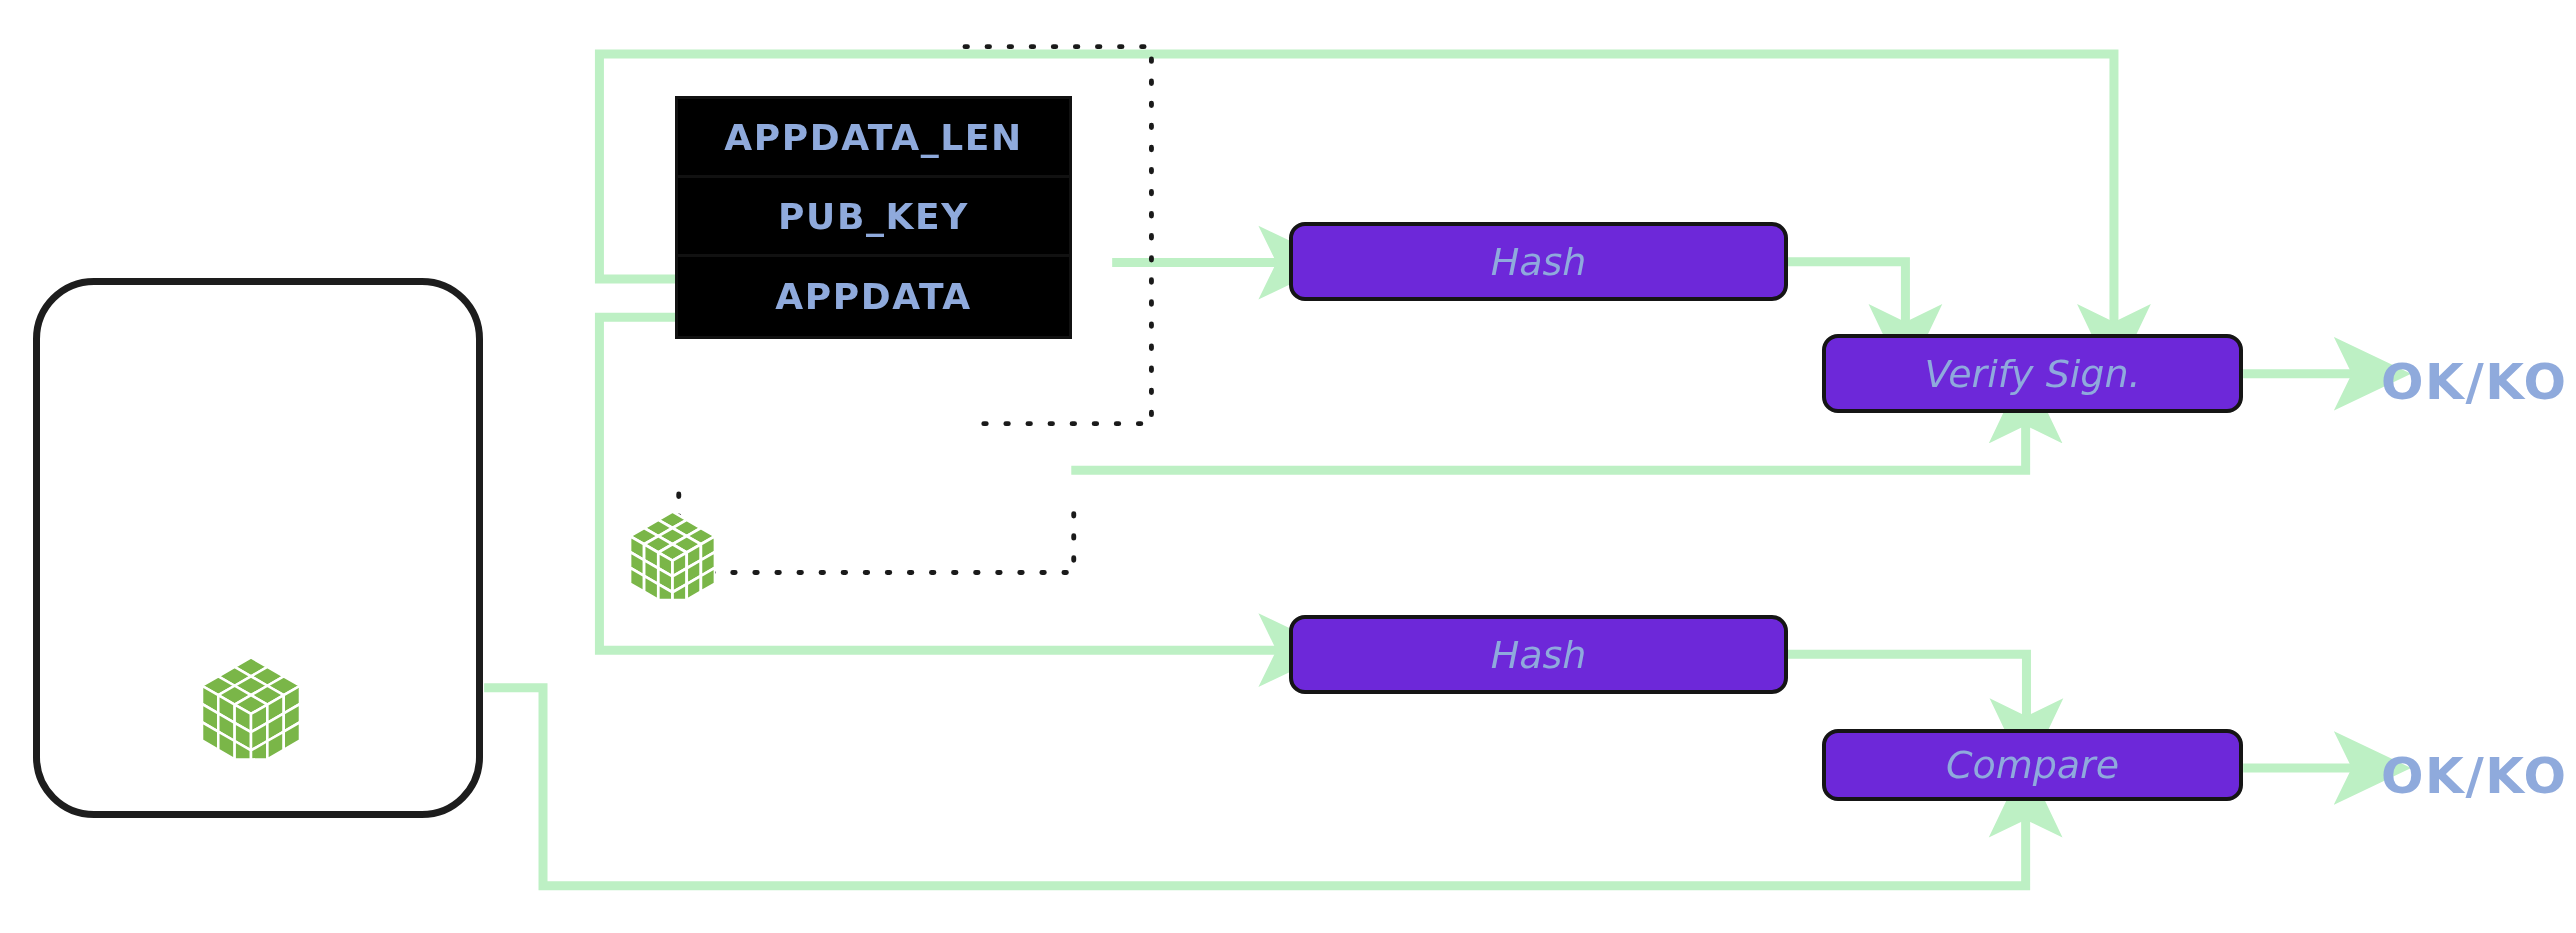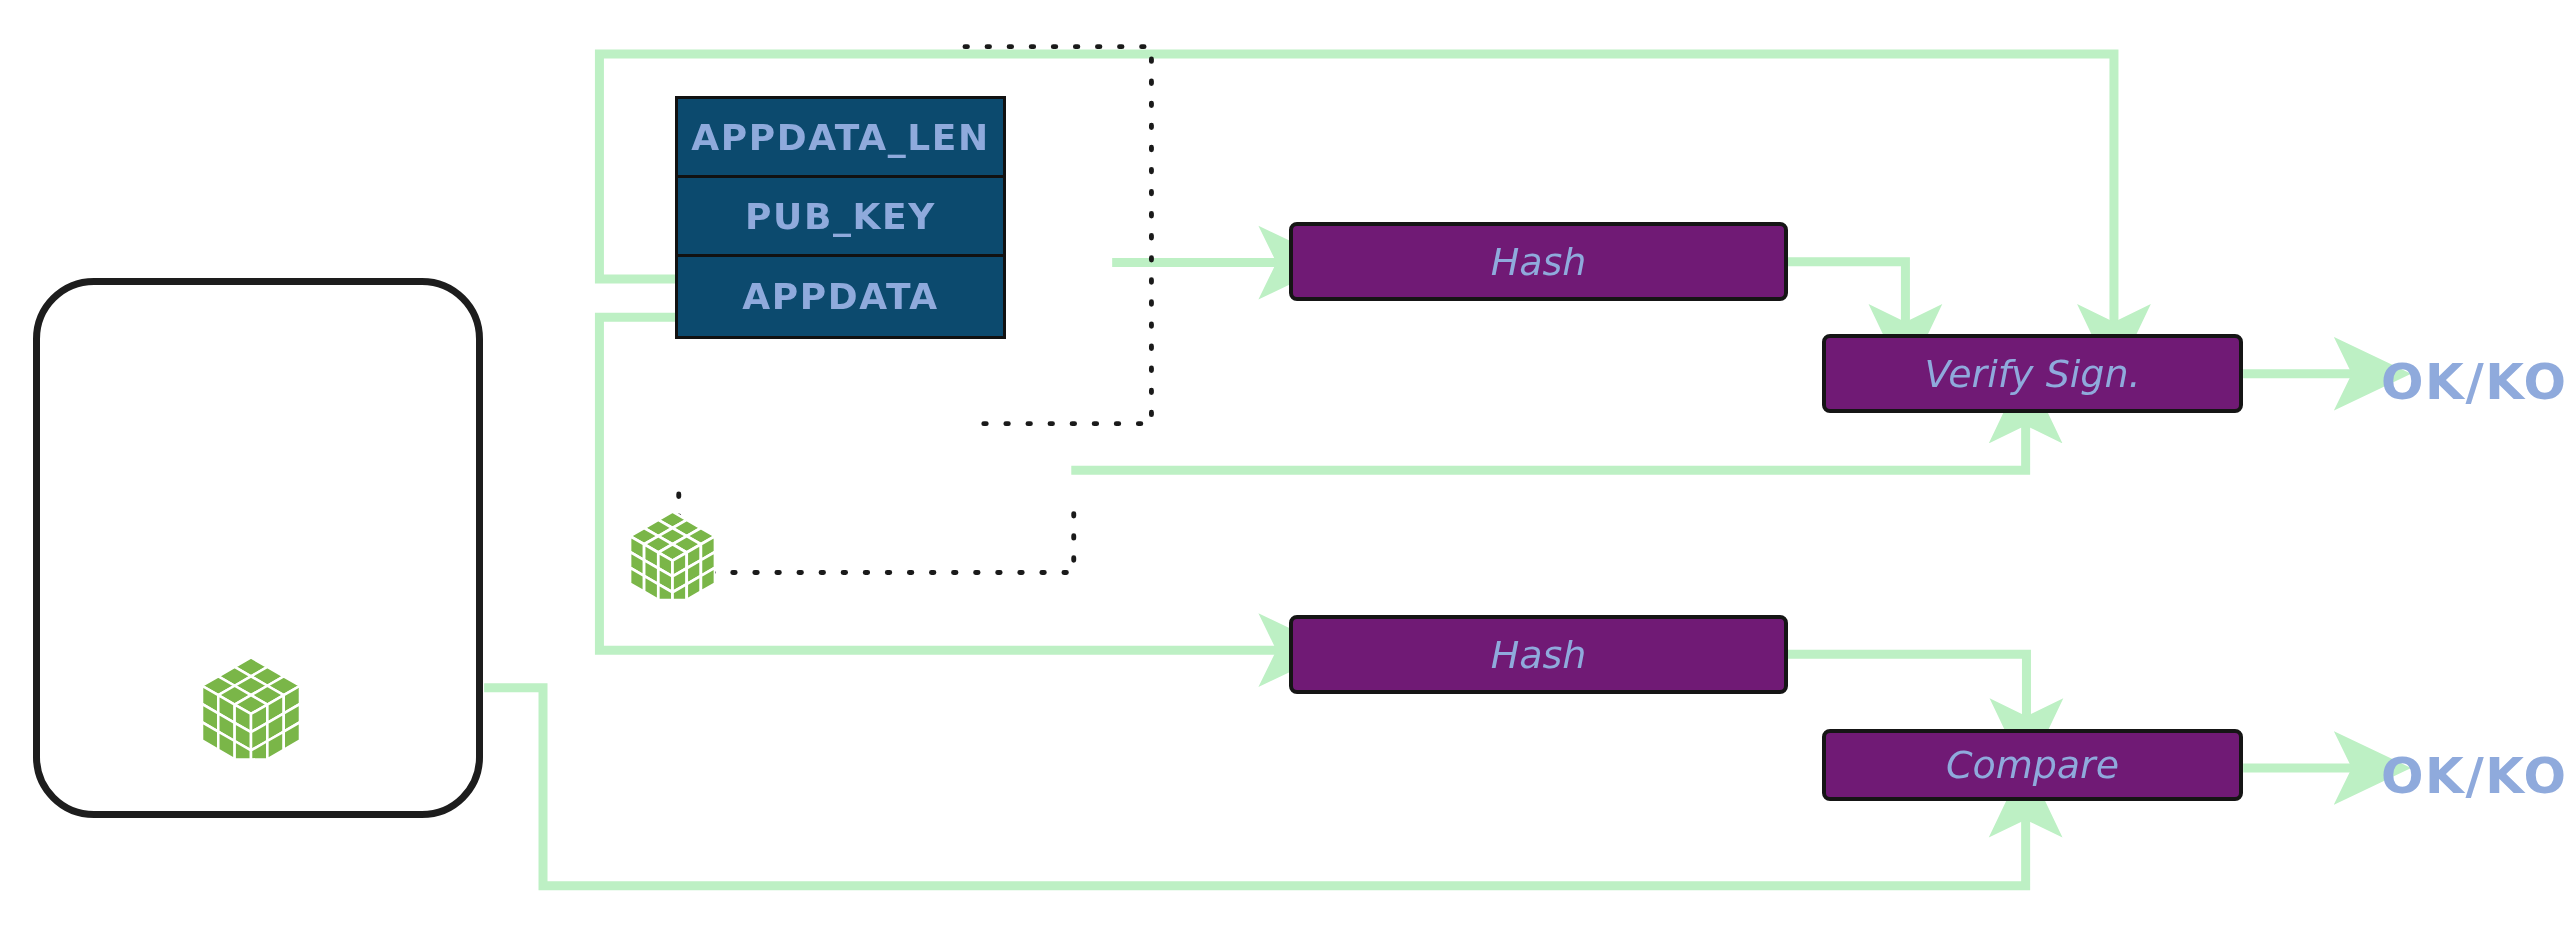--- a/index.html
+++ b/index.html
@@ -18,22 +18,22 @@
   }
   .device-cube{position:absolute;left:162px;top:370px;width:98px;height:105px;}
   .index-box{
     position:absolute;left:64px;top:648px;width:391px;height:59px;
     border:4.1px solid #161616;background:#fff;box-sizing:border-box;
     display:flex;align-items:center;justify-content:center;
   }
 
   
   .packet{
-    position:absolute;left:675px;top:96px;width:331px;
-    border:3.3px solid #111;background:#0c4a6e;box-sizing:border-box;
+    position:absolute;left:675px;top:96px;width:397px;
+    border:3.3px solid #111;background:#000000;box-sizing:border-box;
   }
   .prow{
     height:79px;border-bottom:3.3px solid #111;box-sizing:border-box;
     display:flex;align-items:center;justify-content:center;
   }
   .prow:last-child{border-bottom:none;}
   .prow .txt{
     font-family:"DejaVu Sans","Liberation Sans",sans-serif;
     font-weight:700;font-size:36px;letter-spacing:1.6px;color:#8FAADC;white-space:nowrap;
   }
@@ -44,21 +44,21 @@
     display:flex;align-items:center;justify-content:center;box-sizing:border-box;
   }
   .authrow .txt{
     font-family:"DejaVu Sans","Liberation Sans",sans-serif;
     font-weight:700;font-size:36px;letter-spacing:1.6px;color:#8FAADC;white-space:nowrap;
   }
   .auth-cube{position:absolute;left:630px;top:509px;width:85px;height:92px;}
 
   
   .pbox{
-    position:absolute;border:4.1px solid #151515;border-radius:8px;background:#701a75;
+    position:absolute;border:4.1px solid #151515;border-radius:16px;background:#6d28d9;
     box-sizing:border-box;display:flex;align-items:center;justify-content:center;
   }
   .pbox .txt{
     font-family:"DejaVu Sans","Liberation Sans",sans-serif;
     font-style:italic;font-weight:400;font-size:38px;color:#8FAADC;white-space:nowrap;
   }
   #box-hash-top{left:1289px;top:222px;width:499px;height:79px;}
   #box-verify{left:1822px;top:334px;width:421px;height:79px;}
   #box-hash-bot{left:1289px;top:615px;width:499px;height:79px;}
   #box-compare{left:1822px;top:729px;width:421px;height:72px;}

